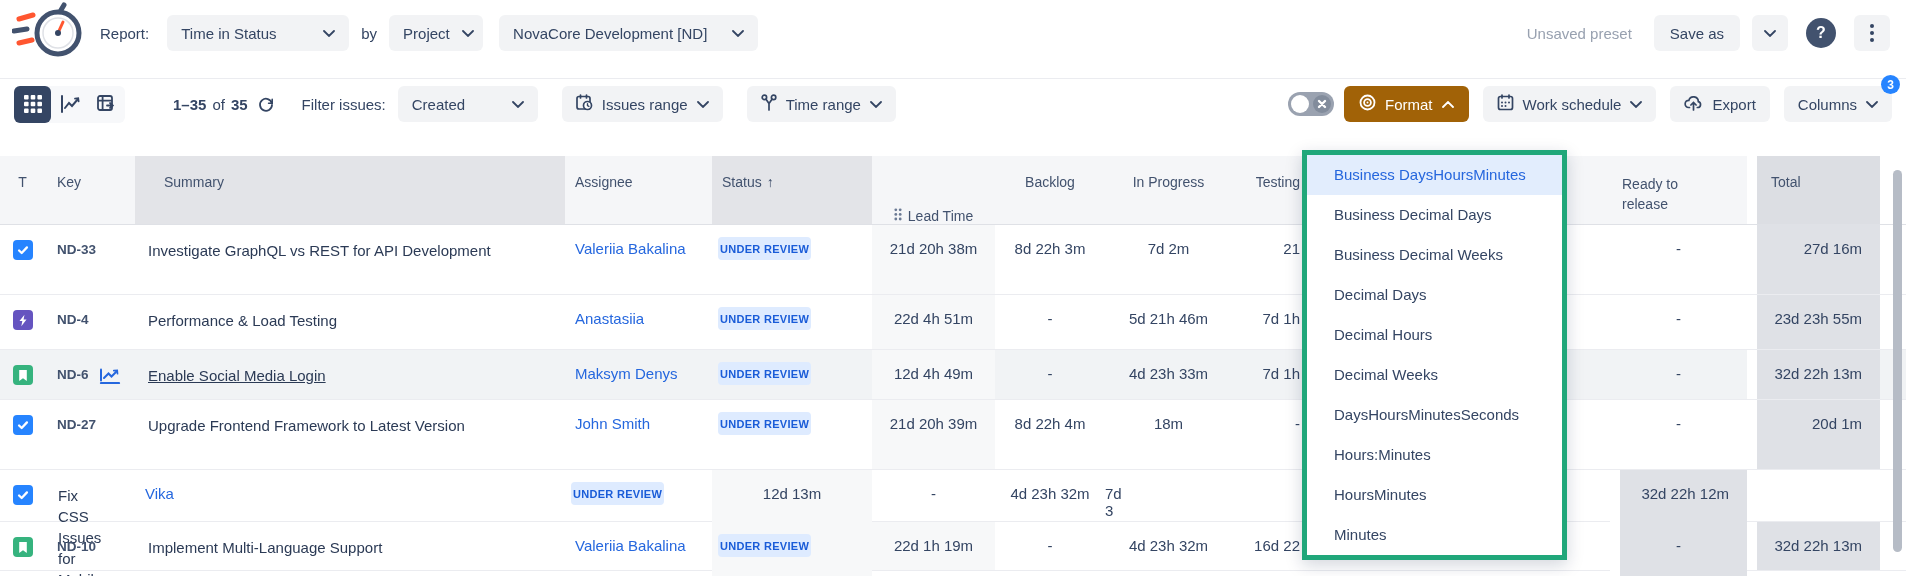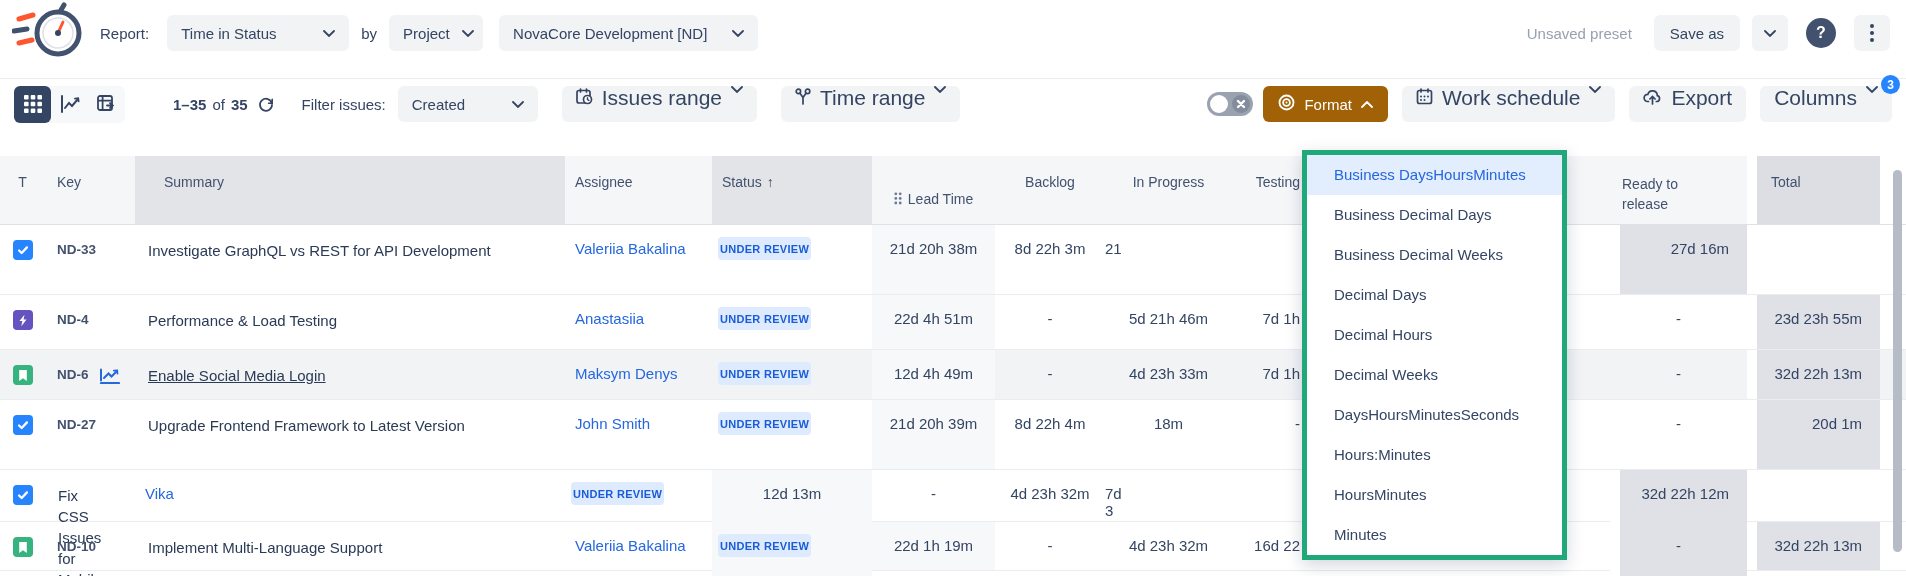--- a/index.html
+++ b/index.html
@@ -25,21 +25,21 @@
   .divider { position:absolute; top:78px; left:0; width:100%; height:1px; background:#EBECF0; }
   .toolbar { position:absolute; top:86px; left:14px; right:14px; height:36px; display:flex; align-items:center; }
   .viewgroup { display:flex; align-items:center; background:#F7F8FA; border-radius:6px; }
   .vbtn { width:37px; height:37px; border-radius:6px; display:flex; align-items:center; justify-content:center; cursor:pointer; color:#344563; }
   .vbtn.active { background:#344563; color:#fff; }
   .count { margin-left:48px; font-size:15px; display:flex; align-items:flex-end; gap:6px; }
   .bold { font-weight:700; }
   .refresh { display:flex; margin-left:4px; cursor:pointer; color:#344563; }
   .filterlabel { margin-left:28px; font-size:15px; }
   .sel-created { width:140px; margin-left:12px; }
-  .tbtn { height:36px; background:#F2F3F5; border-radius:6px; display:flex; align-items:flex-start; gap:9px; padding:0 14px; font-size:21px; font-weight:500; color:#344563; cursor:pointer; }
+  .tbtn { height:36px; background:#F2F3F5; border-radius:6px; display:flex; align-items:center; gap:9px; padding:0 14px; font-size:15px; font-weight:500; color:#344563; cursor:pointer; }
   .ml24 { margin-left:24px; }
   .toggle { width:46px; height:24px; cursor:pointer; display:flex; }
   .fmt { height:36px; background:#a16207; color:#fff; border-radius:6px; display:flex; align-items:center; gap:9px; padding:0 15px; font-size:15px; font-weight:500; margin-left:10px; cursor:pointer; }
   .colwrap { position:relative; margin-left:14px; }
   .colbadge { position:absolute; top:-11px; right:-8px; width:19px; height:19px; border-radius:50%; background:#2684FF; color:#fff; font-size:12px; font-weight:700; display:flex; align-items:center; justify-content:center; }
 
   
   .table { position:absolute; top:156px; left:0; width:1906px; }
   .trow { display:grid; grid-template-columns:45px 90px 430px 147px 160px 123px 110px 127px 378px 137px 133px 26px; border-bottom:1px solid #EBECF0; cursor:pointer; }
   .thead { height:69px; border-bottom:1px solid #DFE1E6; cursor:default; }
@@ -54,21 +54,21 @@
   .c-asg { padding-left:10px; }
   .c-asg a { color:#2567DE; text-decoration:none; cursor:pointer; }
   .c-status { padding-left:6px; padding-top:12px; }
   .c-num { text-align:center; }
   .c-lead { background:#F7F8F9; }
   .c-test { text-align:right; padding-right:310px; }
   .h-test { text-align:right; padding-right:310px; }
   .c-ready { text-align:center; }
   .h-ready { padding-left:12px; padding-right:44px; line-height:20px; }
   .c-total { background:#DFE1E6; border-left:10px solid #fff; text-align:right; padding-right:18px; }
-  .h-num { text-align:center; padding-left:0; display:flex; align-items:center; justify-content:center; gap:6px; }
+  .h-num { text-align:center; padding-left:0; display:flex; align-items:flex-end; justify-content:center; gap:6px; }
   .row-hl { background:#F1F3F5; }
   .row-hl .c-sum span { text-decoration:underline; }
   .h70 { height:70px; } .h55 { height:55px; } .h50 { height:50px; } .h52 { height:52px; } .h49 { height:49px; }
   .badge { display:inline-block; background:#DEEBFF; color:#1A5CD8; font-size:11px; font-weight:700; letter-spacing:.3px; padding:6px 2px 5px; border-radius:4px; }
   .ticon { display:inline-flex; width:20px; height:20px; border-radius:4px; align-items:center; justify-content:center; margin-top:0; }
   .ticon.task { background:#2684FF; }
   .ticon.bolt { background:#6554C0; }
   .ticon.story { background:#36B37E; }
   .sortarrow { font-weight:700; color:#344563; margin-left:5px; }
   .dragdots { margin-top:2px; }
@@ -327,20 +327,21 @@
             </svg>
           </span></div>
       <div class="cell c-key">
           <span>ND-33</span>
         </div>
       <div class="cell c-sum"><span>Investigate GraphQL vs REST for API Development</span></div>
       <div class="cell c-asg"><a>Valeriia Bakalina</a></div>
       <div class="cell c-status"><span class="badge">UNDER REVIEW</span></div>
       <div class="cell c-num c-lead">21d 20h 38m</div>
       <div class="cell c-num">8d 22h 3m</div>
+      <div class="cell c-num">7d 2m</div>
       <div class="cell c-test">21</div>
       <div class="cell c-ready">-</div>
       <div class="cell c-total">27d 16m</div>
       <div class="cell"></div>
     </div>
 
     <div class="trow h55">
       <div class="cell c-t"><span class="ticon bolt">
             <svg width="12" height="13" viewBox="0 0 12 14">
               <path d="M7.6 0.8L2.2 7.6h3.1L4.2 13.2l5.6-7.2H6.6l1-5.2z" fill="#fff"></path>

